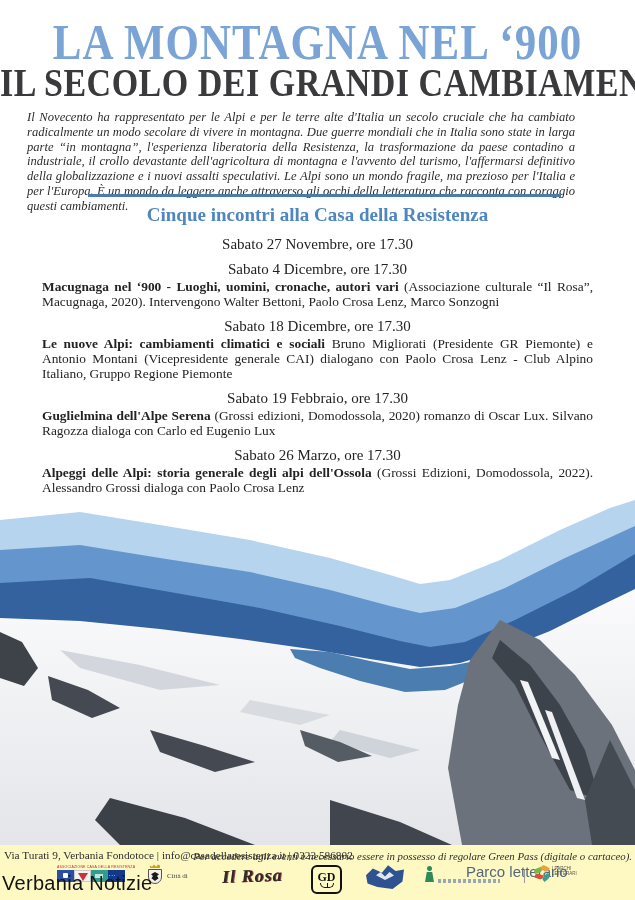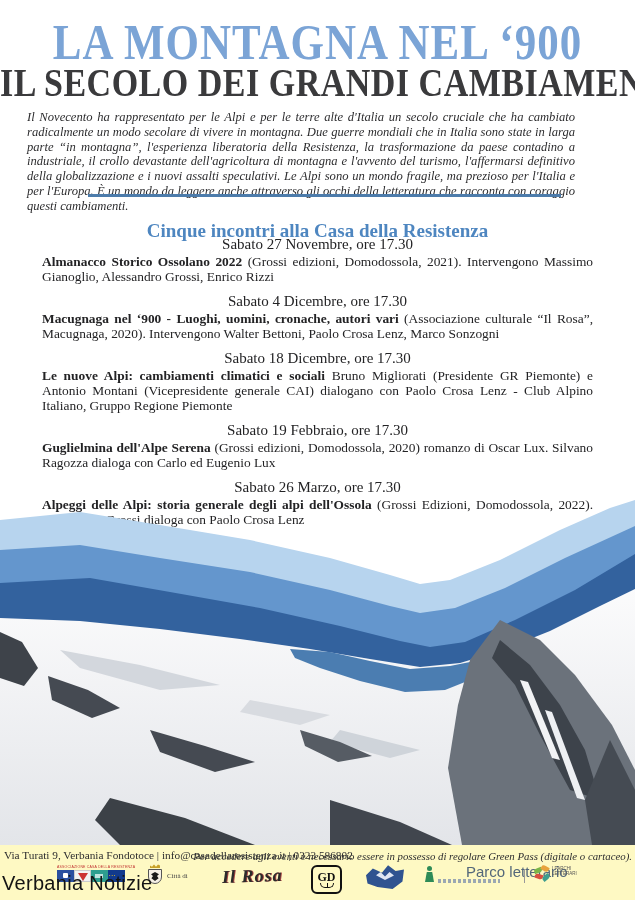--- a/index.html
+++ b/index.html
@@ -94,26 +94,25 @@
 
 <div class="poster">
 
   <div class="title1" style="color: rgb(123, 164, 214);">LA MONTAGNA NEL ‘900</div>
   <div class="title2" style="color: rgb(58, 58, 60);">IL SECOLO DEI GRANDI CAMBIAMENTI</div>
 
   <p class="intro">Il Novecento ha rappresentato per le Alpi e per le terre alte d'Italia un secolo cruciale che ha cambiato radicalmente un modo secolare di vivere in montagna. Due guerre mondiali che in Italia sono state in larga parte “in montagna”, l'esperienza liberatoria della Resistenza, la trasformazione da paese contadino a industriale, il crollo devastante dell'agricoltura di montagna e l'avvento del turismo, l'affermarsi definitivo della globalizzazione e i nuovi assalti speculativi. Le Alpi sono un mondo fragile, ma prezioso per l'Italia e per l'Europa. È un mondo da leggere anche attraverso gli occhi della letteratura che racconta con coraggio questi cambiamenti.</p>
 
   <div class="rule" style="background: rgb(77, 124, 171);"></div>
 
-  <div class="section-heading" style="color: rgb(78, 134, 192); margin-top: 16px;">Cinque incontri alla Casa della Resistenza</div>
+  <div class="section-heading" style="color: rgb(78, 134, 192);">Cinque incontri alla Casa della Resistenza</div>
 
   <div class="events">
     <div class="event">
       <div class="event-date">Sabato 27 Novembre, ore 17.30</div>
-      <p class="event-desc"><b class="event-title">Almanacco Storico Ossolano 2022</b><span> (Grossi edizioni, Domodossola, 2021). Intervengono Massimo Gianoglio, Alessandro Grossi, Enrico Rizzi</span></p>
     </div>
     <div class="event">
       <div class="event-date">Sabato 4 Dicembre, ore 17.30</div>
       <p class="event-desc"><b class="event-title">Macugnaga nel ‘900 - Luoghi, uomini, cronache, autori vari</b><span> (Associazione culturale “Il Rosa”, Macugnaga, 2020). Intervengono Walter Bettoni, Paolo Crosa Lenz, Marco Sonzogni</span></p>
     </div>
     <div class="event">
       <div class="event-date">Sabato 18 Dicembre, ore 17.30</div>
       <p class="event-desc"><b class="event-title">Le nuove Alpi: cambiamenti climatici e sociali</b><span> Bruno Migliorati (Presidente GR Piemonte) e Antonio Montani (Vicepresidente generale CAI) dialogano con Paolo Crosa Lenz - Club Alpino Italiano, Gruppo Regione Piemonte</span></p>
     </div>
     <div class="event">

